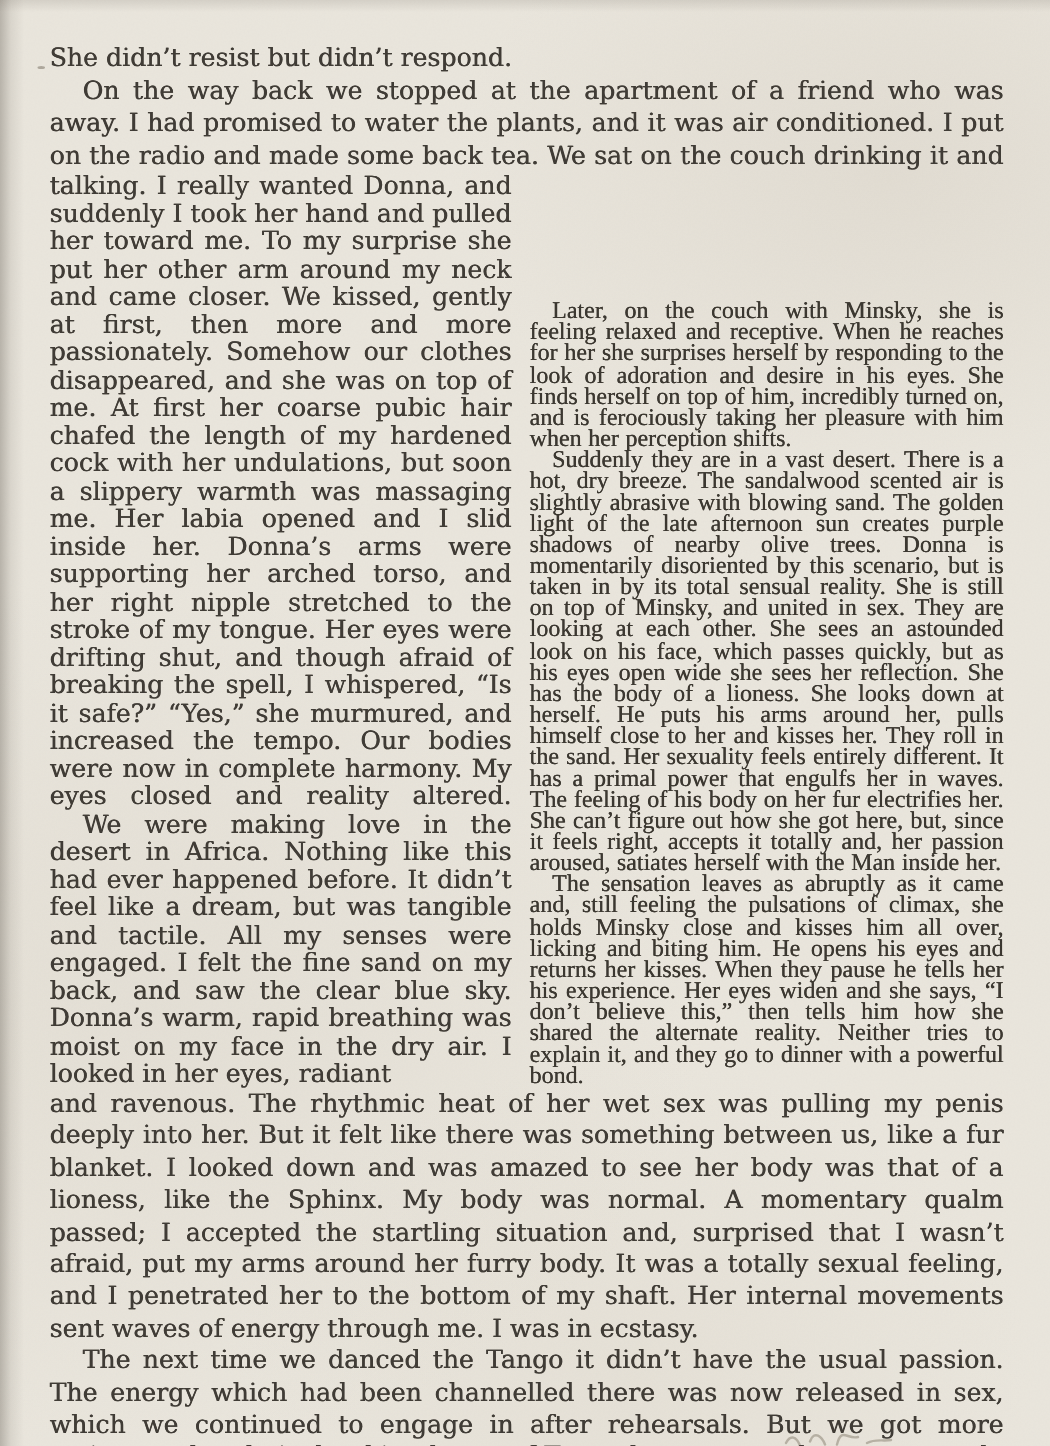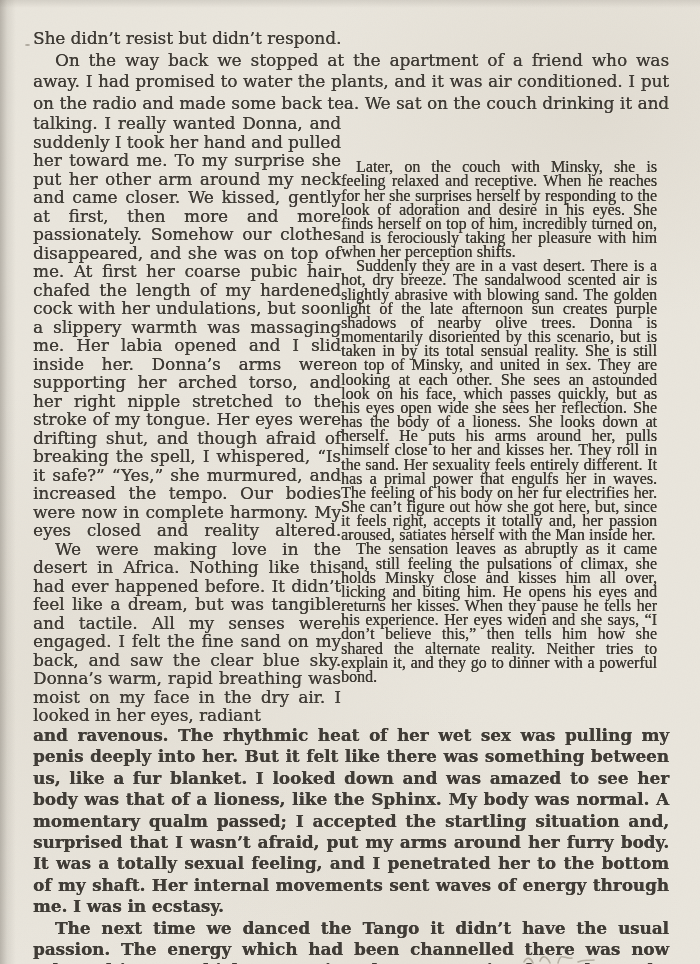--- a/index.html
+++ b/index.html
@@ -37,27 +37,27 @@
   }
   .main {
     margin: 0;
     font-family: "DejaVu Serif", serif;
     font-size: 16.8px;
     color: #403c36;
     text-align: justify;
     text-shadow: 0.25px 0 0 currentColor;
   }
   .top .main    { line-height: 21.6px; }
-  .bottom .main { line-height: 21.4px; font-weight: bold; }
+  .bottom .main { line-height: 21.4px; }
   .indent { text-indent: 22px; }
   .jlast  { text-align-last: justify; }
   .middle {
     display: flex;
-    gap: 0;
-    align-items: center;
+    gap: 12px;
+    align-items: flex-end;
     min-height: 566px;
   }
   .col-left { width: 308px; flex: 0 0 auto; }
   .col-left .main { line-height: 18.5px; }
   .inset {
     width: 316px; flex: 0 0 auto;
     padding-top: 5px;
   }
   .side {
     margin: 0;

